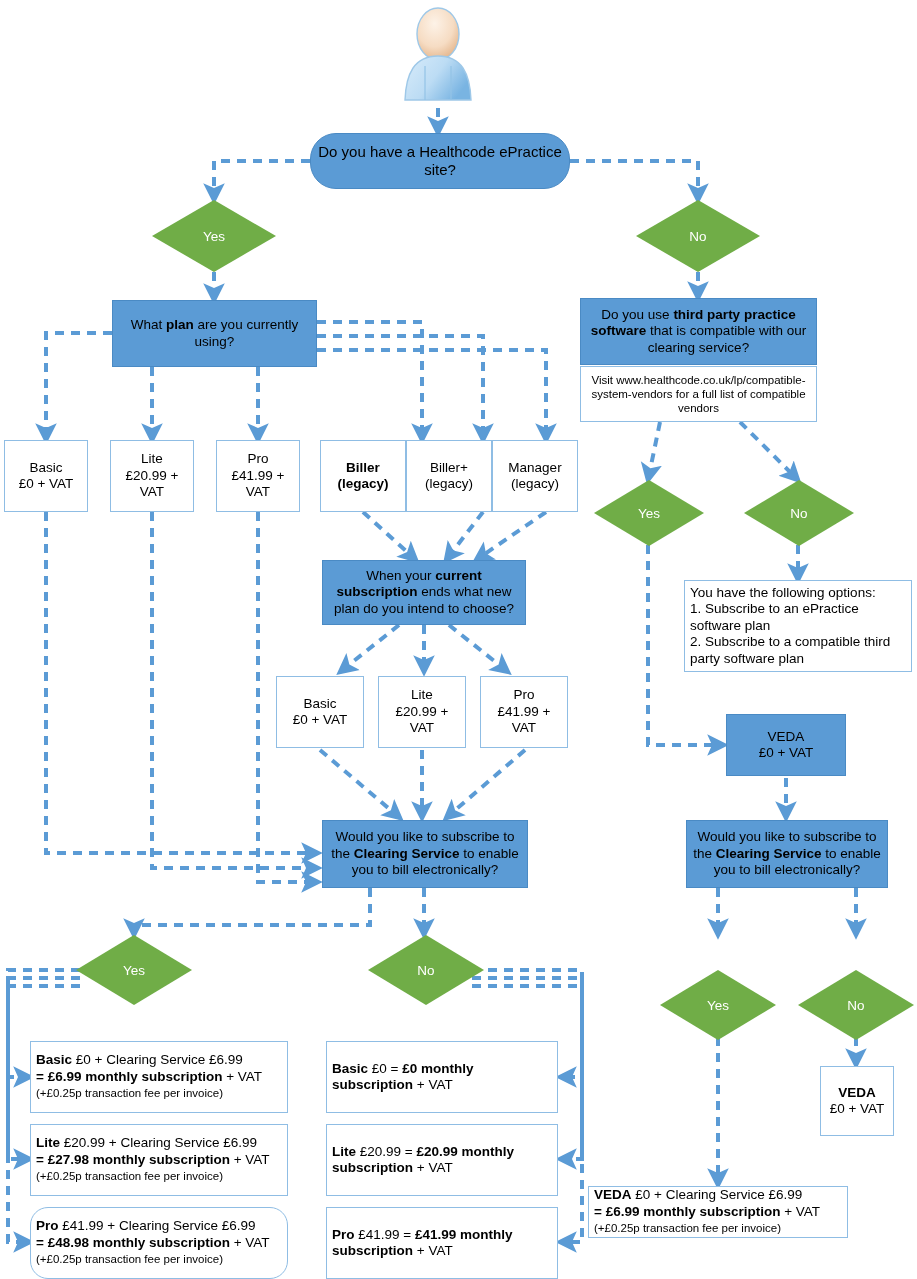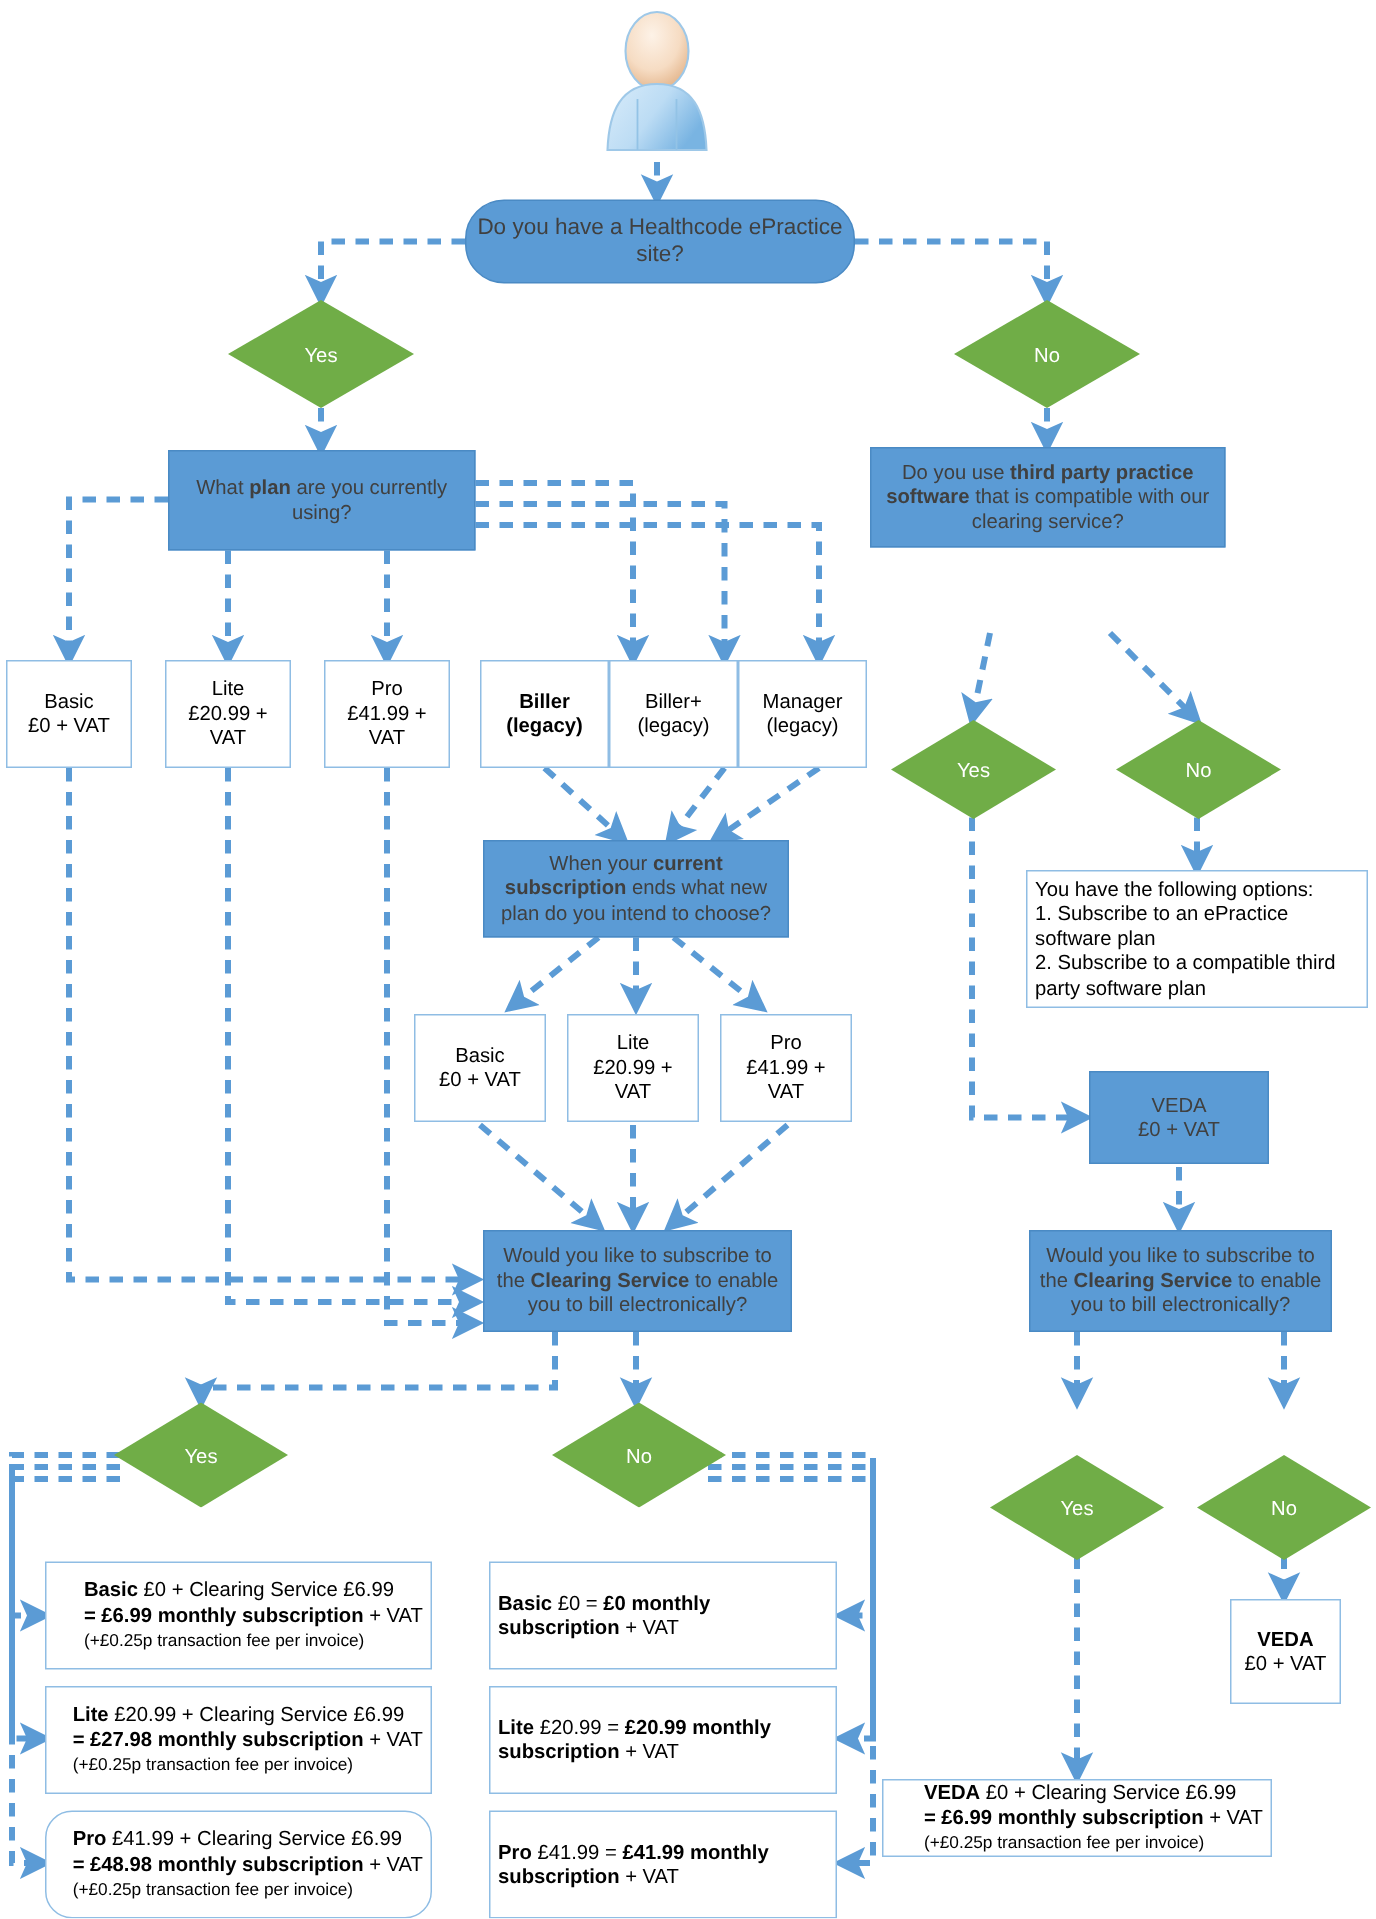--- a/index.html
+++ b/index.html
@@ -31,37 +31,37 @@
     box-sizing: border-box;
     display: flex;
     align-items: center;
     justify-content: center;
     text-align: center;
     line-height: 1.22;
   }
   .proc {
     background: #5b9bd5;
     border: 1px solid #4a8ac4;
-    color: #404040;
+    color: #000000;
     font-size: 13.5px;
     padding: 8px 6px;
   }
   .proc.term {
     border-radius: 26px;
     font-size: 15px;
   }
   .white {
     background: #ffffff;
     border: 1px solid #8fbde4;
     color: #000000;
     font-size: 13.5px;
     padding: 4px 5px;
   }
   .white.left {
-    justify-content: flex-end;
+    justify-content: flex-start;
     text-align: left;
   }
   .note {
     background: #ffffff;
     border: 1px solid #8fbde4;
     color: #000000;
     font-size: 11.5px;
     padding: 3px 4px;
   }
   .diamond {
@@ -201,20 +201,23 @@
     <span class="dlabel">No</span>
   </div>
 
   <div class="node proc" style="left:112px;top:300px;width:205px;height:67px;">
     <span><span>What </span><b>plan</b><span> are you currently using?</span></span>
   </div>
 
   <div class="node proc" style="left:580px;top:298px;width:237px;height:67px;">
     <span><span>Do you use </span><b>third party practice software</b><span> that is compatible with our clearing service?</span></span>
   </div>
+  <div class="node note" style="left:580px;top:366px;width:237px;height:56px;">
+    <span>Visit www.healthcode.co.uk/lp/compatible-system-vendors for a full list of compatible vendors</span>
+  </div>
 
   <div class="node white" style="left:4px;top:440px;width:84px;height:72px;">
     <span><span>Basic</span><br><span>£0 + VAT</span></span>
   </div>
   <div class="node white" style="left:110px;top:440px;width:84px;height:72px;">
     <span><span>Lite</span><br><span>£20.99 + VAT</span></span>
   </div>
   <div class="node white" style="left:216px;top:440px;width:84px;height:72px;">
     <span><span>Pro</span><br><span>£41.99 + VAT</span></span>
   </div>

